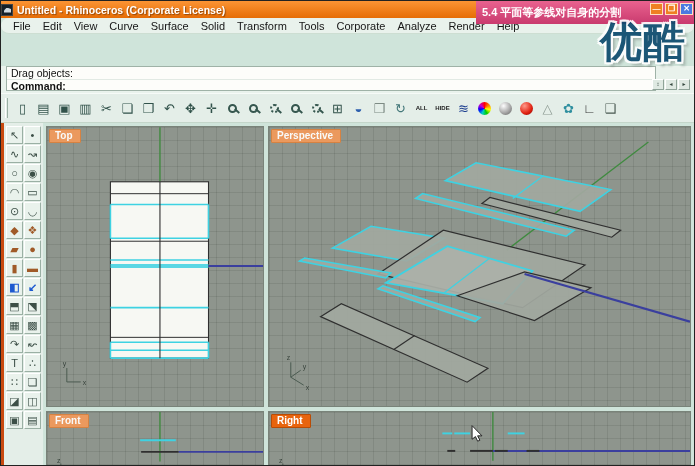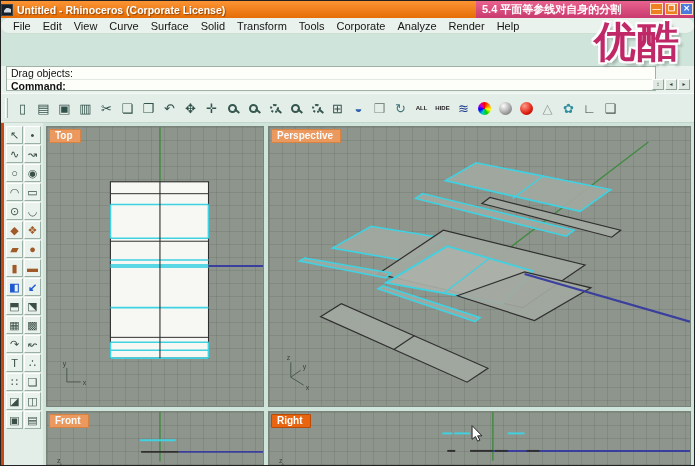--- a/index.html
+++ b/index.html
@@ -11,21 +11,21 @@
   
   .titlebar { position:relative; height:17px;
     background:linear-gradient(180deg,#fb9434,#e66d06);
     display:flex; align-items:center; padding-left:0; }
   .app-icon { width:12px; height:12px; background:#15202a;
     border:1px solid #444; margin-right:4px; position:relative; }
   .app-icon::after { content:""; position:absolute; left:2px; top:3px;
     width:7px; height:5px; background:#cfd8e0; clip-path:polygon(0 60%,40% 0,100% 30%,100% 100%,0 100%); }
   .titletext { color:#fff; font-size:10.5px; font-weight:bold;
     text-shadow:1px 1px 1px rgba(90,40,0,.6); white-space:nowrap; }
-  .banner { position:absolute; right:0; top:0; width:218px; height:17px;
+  .banner { position:absolute; right:0; top:0; width:218px; height:23px;
     background:linear-gradient(180deg,#e9628f,#c93a6e);
     display:flex; align-items:center; padding-left:6px; }
   .banner span { color:#fff; font-size:11px; font-weight:bold; white-space:nowrap; }
   .winbtns { position:absolute; right:1px; top:2px; display:flex; gap:2px; z-index:60; }
   .wb { width:13px; height:12px; border:1px solid #ffe0c0; font-size:8px; line-height:10px;
         text-align:center; color:#fff; font-weight:bold; }
   .wb-min, .wb-max { background:#ef8022; }
   .wb-close { background:#4a7ae0; }
 
   
@@ -81,22 +81,22 @@
       linear-gradient(rgba(20,30,20,.10) 1px, transparent 1px),
       linear-gradient(90deg, rgba(20,30,20,.10) 1px, transparent 1px);
     background-size:13px 13px; }
   .vplabel { position:absolute; top:2px; left:2px; z-index:5; padding:0 7px 1px 5px;
     font-size:10px; font-weight:bold; color:#fff; background:#f09a5c;
     border:1px solid #d9813e; border-radius:1px; opacity:.95; }
   .vplabel.active { background:#e8640e; border-color:#b84c06; opacity:1; }
   .vp svg { position:absolute; inset:0; }
 
   
-  .watermark { position:absolute; top:13px; right:14px; z-index:50;
-    font-size:42px; font-weight:bold; letter-spacing:1px; color:#be185d; opacity:.92;
+  .watermark { position:absolute; top:13px; right:8px; z-index:50;
+    font-size:42px; font-weight:bold; letter-spacing:1px; color:#0c4a6e; opacity:.92;
     text-shadow:2px 2px 0 #fff,-2px -2px 0 #fff,2px -2px 0 #fff,-2px 2px 0 #fff,
                 0 2px 0 #fff,0 -2px 0 #fff,2px 0 0 #fff,-2px 0 0 #fff,4px 4px 3px rgba(0,0,0,.25);
     pointer-events:none; }
 </style>
 </head>
 <body>
 
 <div id="app">
 
   <div class="titlebar">

